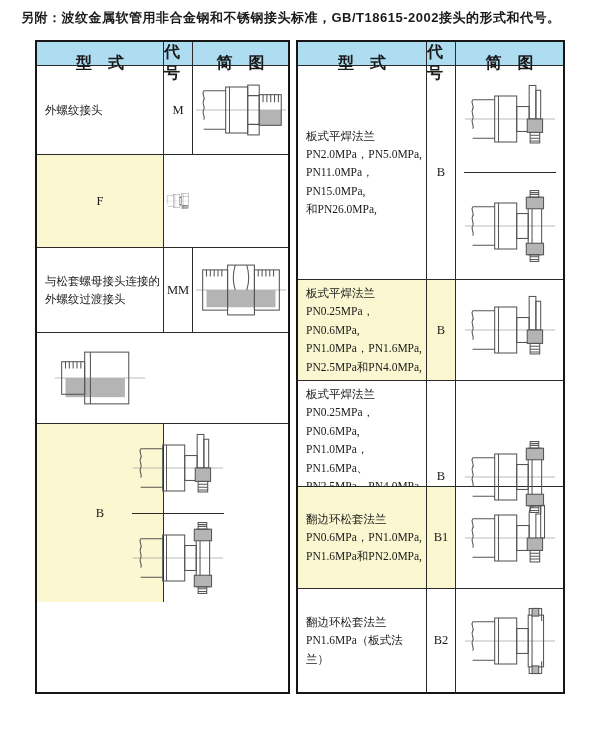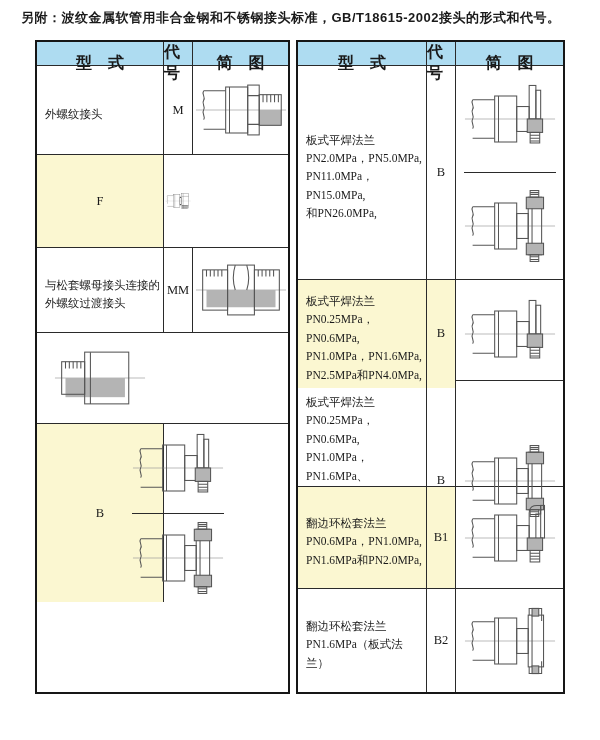--- a/index.html
+++ b/index.html
@@ -21,21 +21,21 @@
   .hrow{height:23px;background:#aedcf1;}
   .hcell{
     display:flex;align-items:center;justify-content:center;
     font-size:16px;font-weight:bold;border-left:1px solid #2a2a2a;
   }
   .hcell:first-child{border-left:none;}
   .row{border-top:1px solid #2a2a2a;}
   .cell{border-left:1px solid #2a2a2a;box-sizing:border-box;min-width:0;}
   .cell:first-child{border-left:none;}
   .type{
-    display:flex;align-items:center;padding:12px 2px 4px 8px;
+    display:flex;align-items:center;padding:4px 2px 4px 8px;
     font-family:"Liberation Serif", serif;font-size:11.5px;line-height:1.6;
     white-space:pre-line;
   }
   .code{
     display:flex;align-items:center;justify-content:center;
     font-family:"Liberation Serif", serif;font-size:12.5px;
   }
   .hl{background:#fbf7d1;}
   .diag{display:flex;align-items:center;justify-content:center;padding:1px;}
   .diag-split{display:flex;flex-direction:column;padding:0;}

